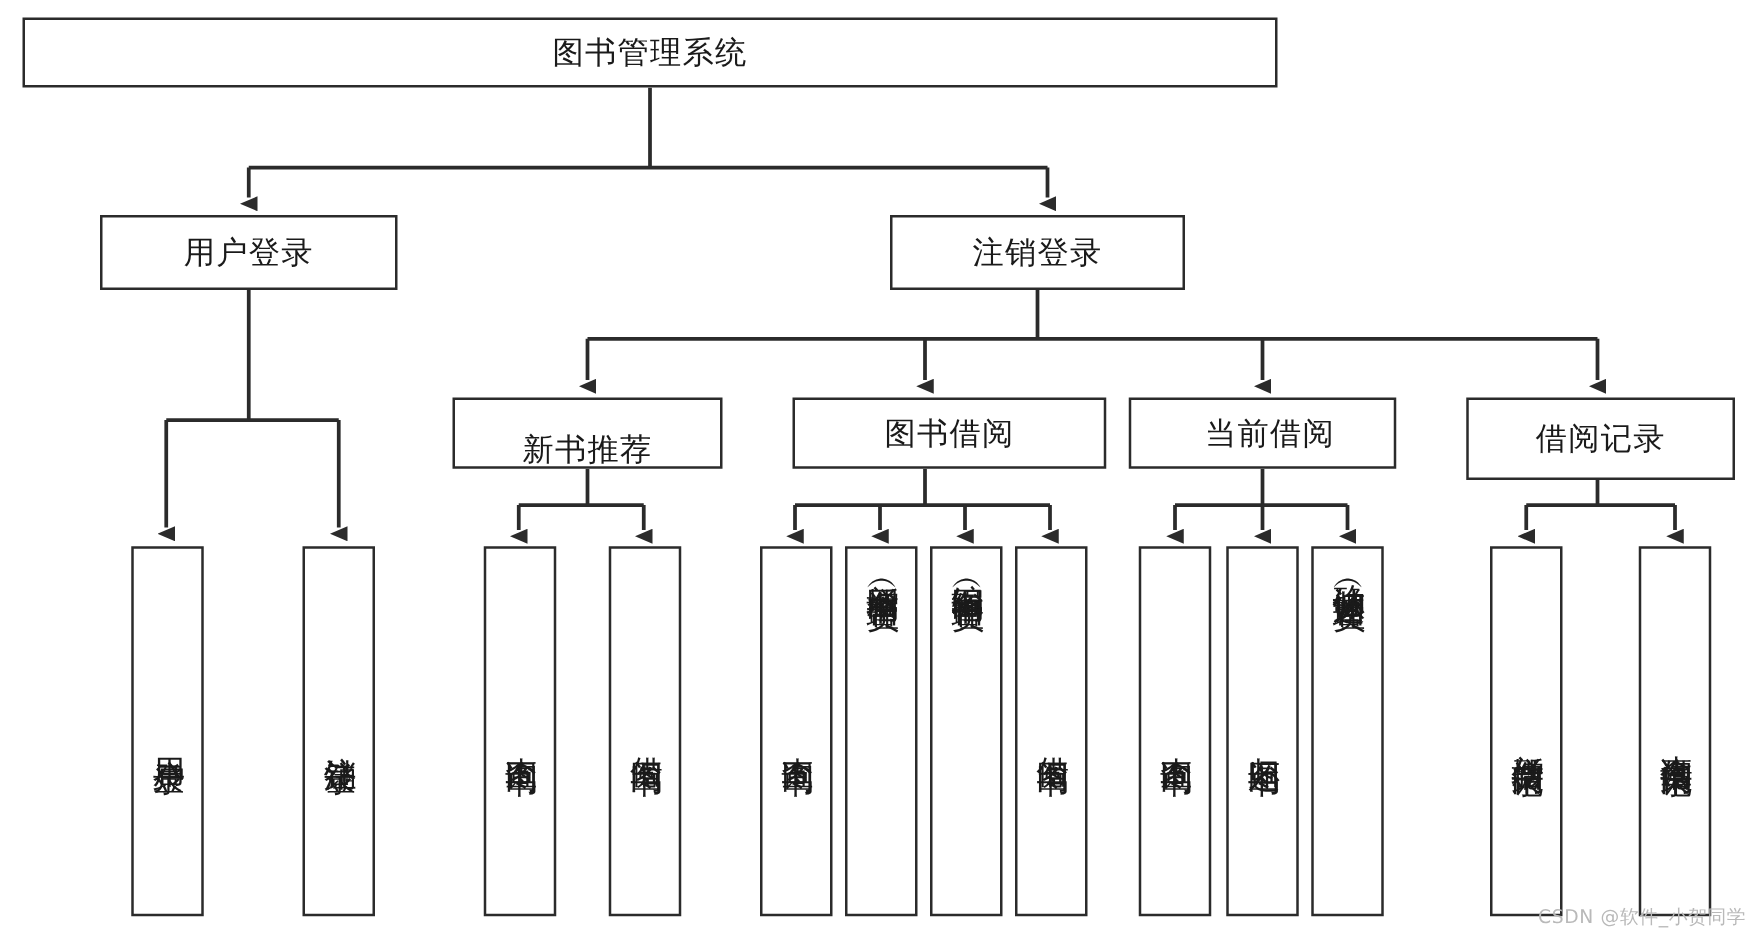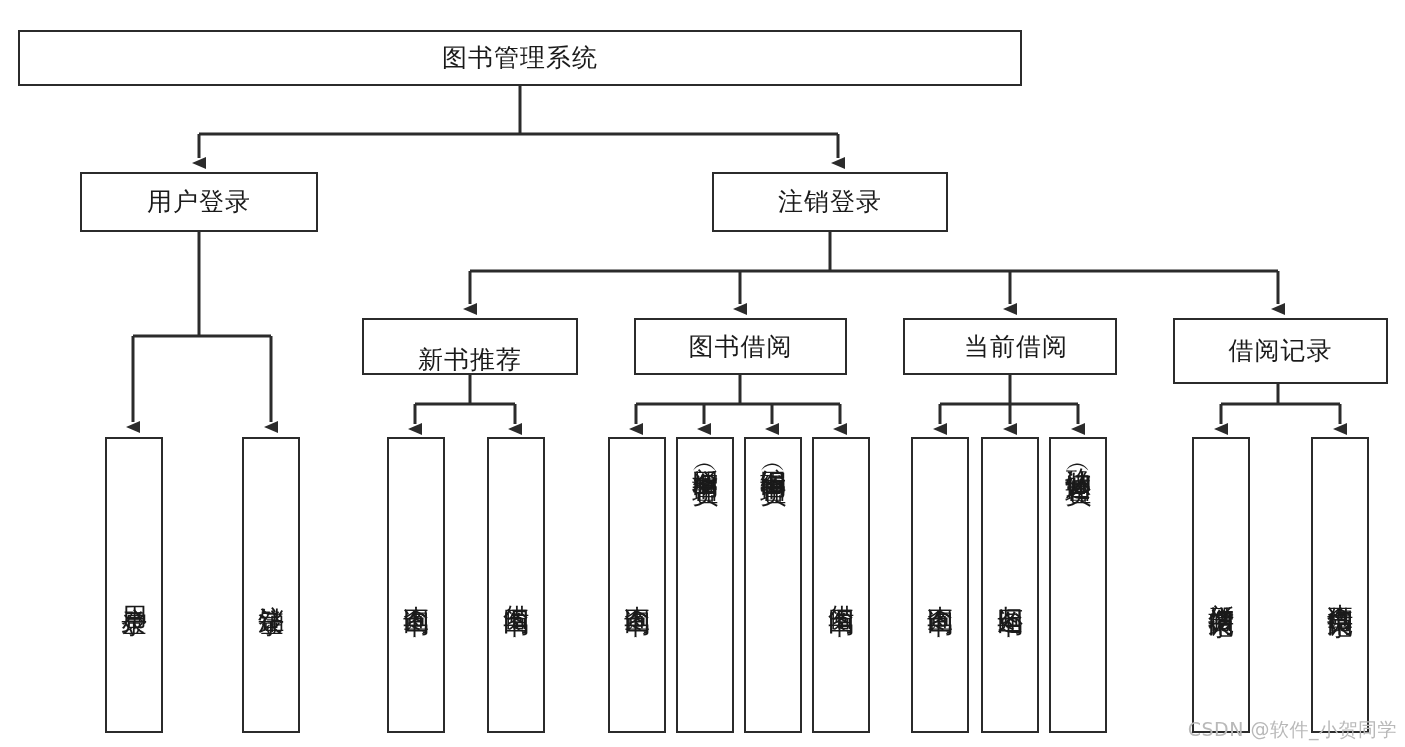--- a/index.html
+++ b/index.html
@@ -59,21 +59,21 @@
     color: #1a1a1a;
   }
   .vlabel.center-v {
     margin-top: auto;
     margin-bottom: auto;
   }
   .watermark {
     position: absolute;
     right: 8px;
     bottom: 4px;
-    font-size: 19px;
+    font-size: 15px;
     color: #b9b9b9;
     letter-spacing: 0.5px;
     white-space: nowrap;
   }
 </style>
 </head>
 <body>
 
 <div id="canvas">
 
@@ -120,37 +120,37 @@
       <path d="M1010,404 L1010,424" marker-end="url(#ah)"></path>
       <path d="M1078,404 L1078,424" marker-end="url(#ah)"></path>
 
       <path d="M1278,375 L1278,404"></path>
       <path d="M1221,404 L1340,404"></path>
       <path d="M1221,404 L1221,424" marker-end="url(#ah)"></path>
       <path d="M1340,404 L1340,424" marker-end="url(#ah)"></path>
     </g>
   </svg>
 
-  <div class="node root horiz" style="left:18px; top:14px; width:1004px; height:56px;margin-top:16px;">
+  <div class="node root horiz" style="left:18px; top:14px; width:1004px; height:56px;">
     <span>图书管理系统</span>
   </div>
 
   <div class="node horiz" style="left:80px; top:172px; width:238px; height:60px;">
     <span>用户登录</span>
   </div>
 
   <div class="node horiz" style="left:712px; top:172px; width:236px; height:60px;">
     <span>注销登录</span>
   </div>
 
   <div class="node horiz" style="left:362px; top:318px; width:216px; height:57px;align-items:flex-end;">
     <span>新书推荐</span>
   </div>
 
-  <div class="node horiz" style="left:634px; top:318px; width:213px; height:57px;">
+  <div class="node horiz" style="left:634px; top:318px; width:251px; height:57px;">
     <span>图书借阅</span>
   </div>
 
   <div class="node horiz" style="left:903px; top:318px; width:214px; height:57px;padding-left:12px;">
     <span>当前借阅</span>
   </div>
 
   <div class="node horiz" style="left:1173px; top:318px; width:215px; height:66px;">
     <span>借阅记录</span>
   </div>

